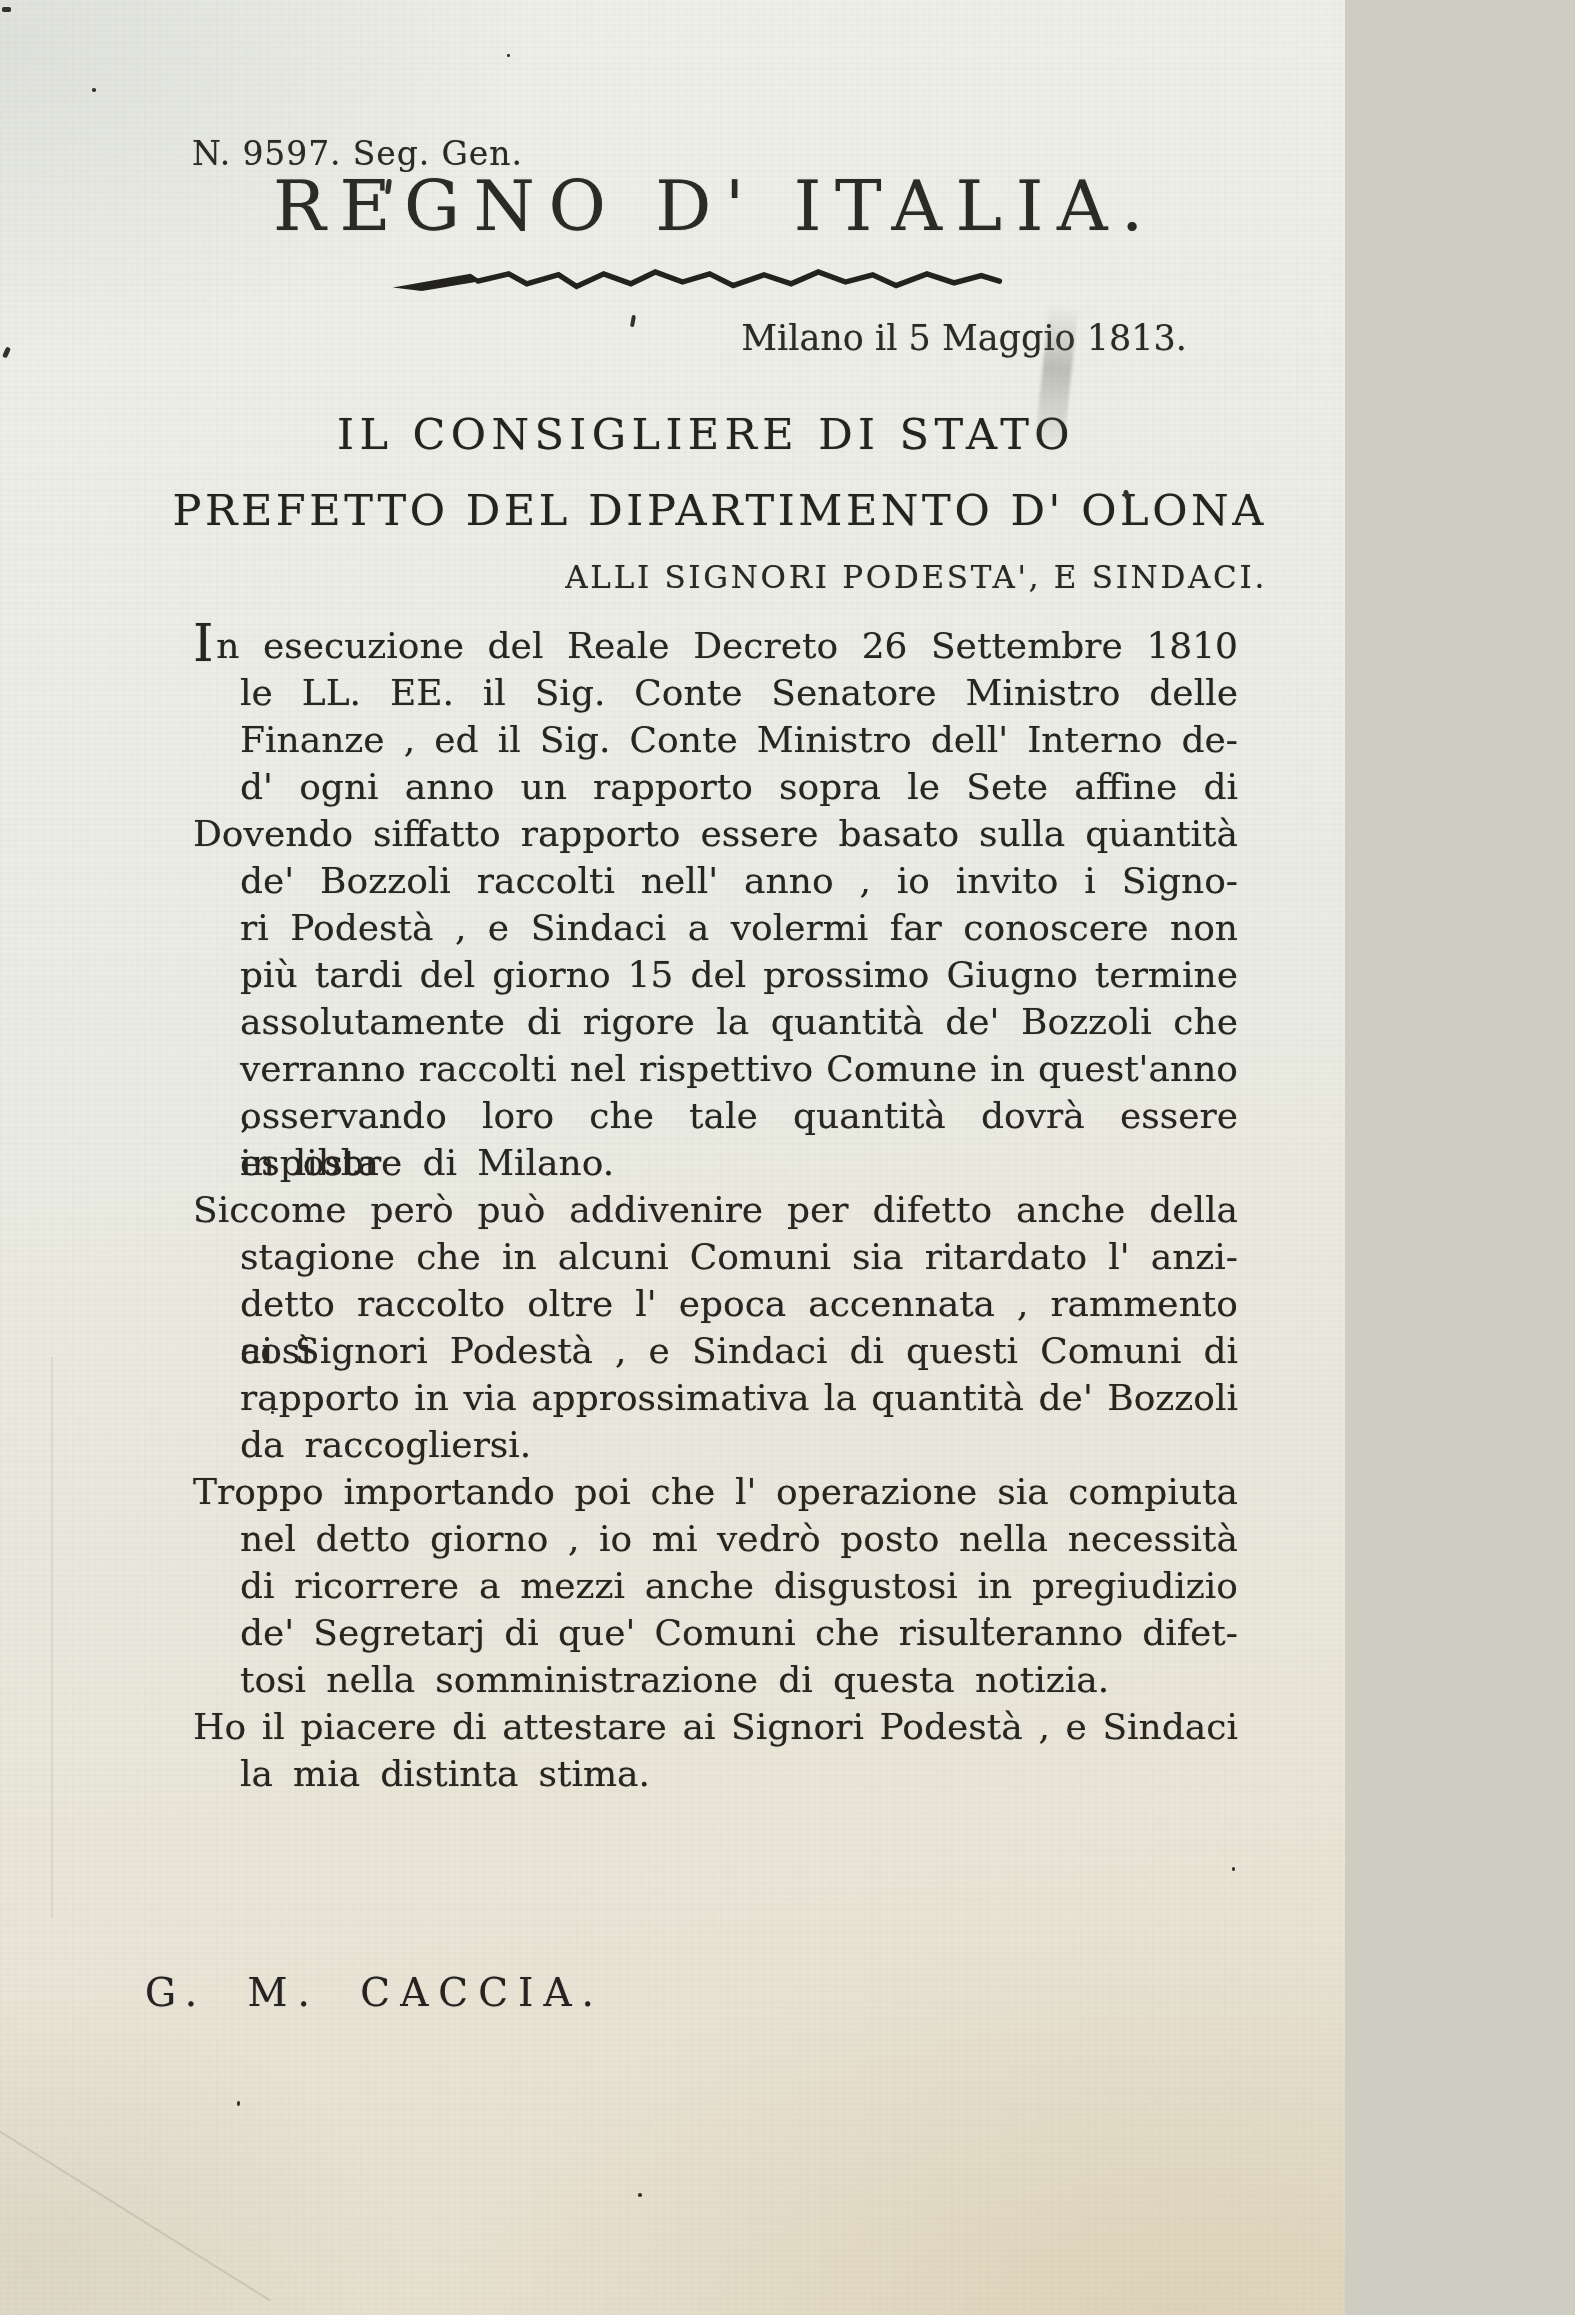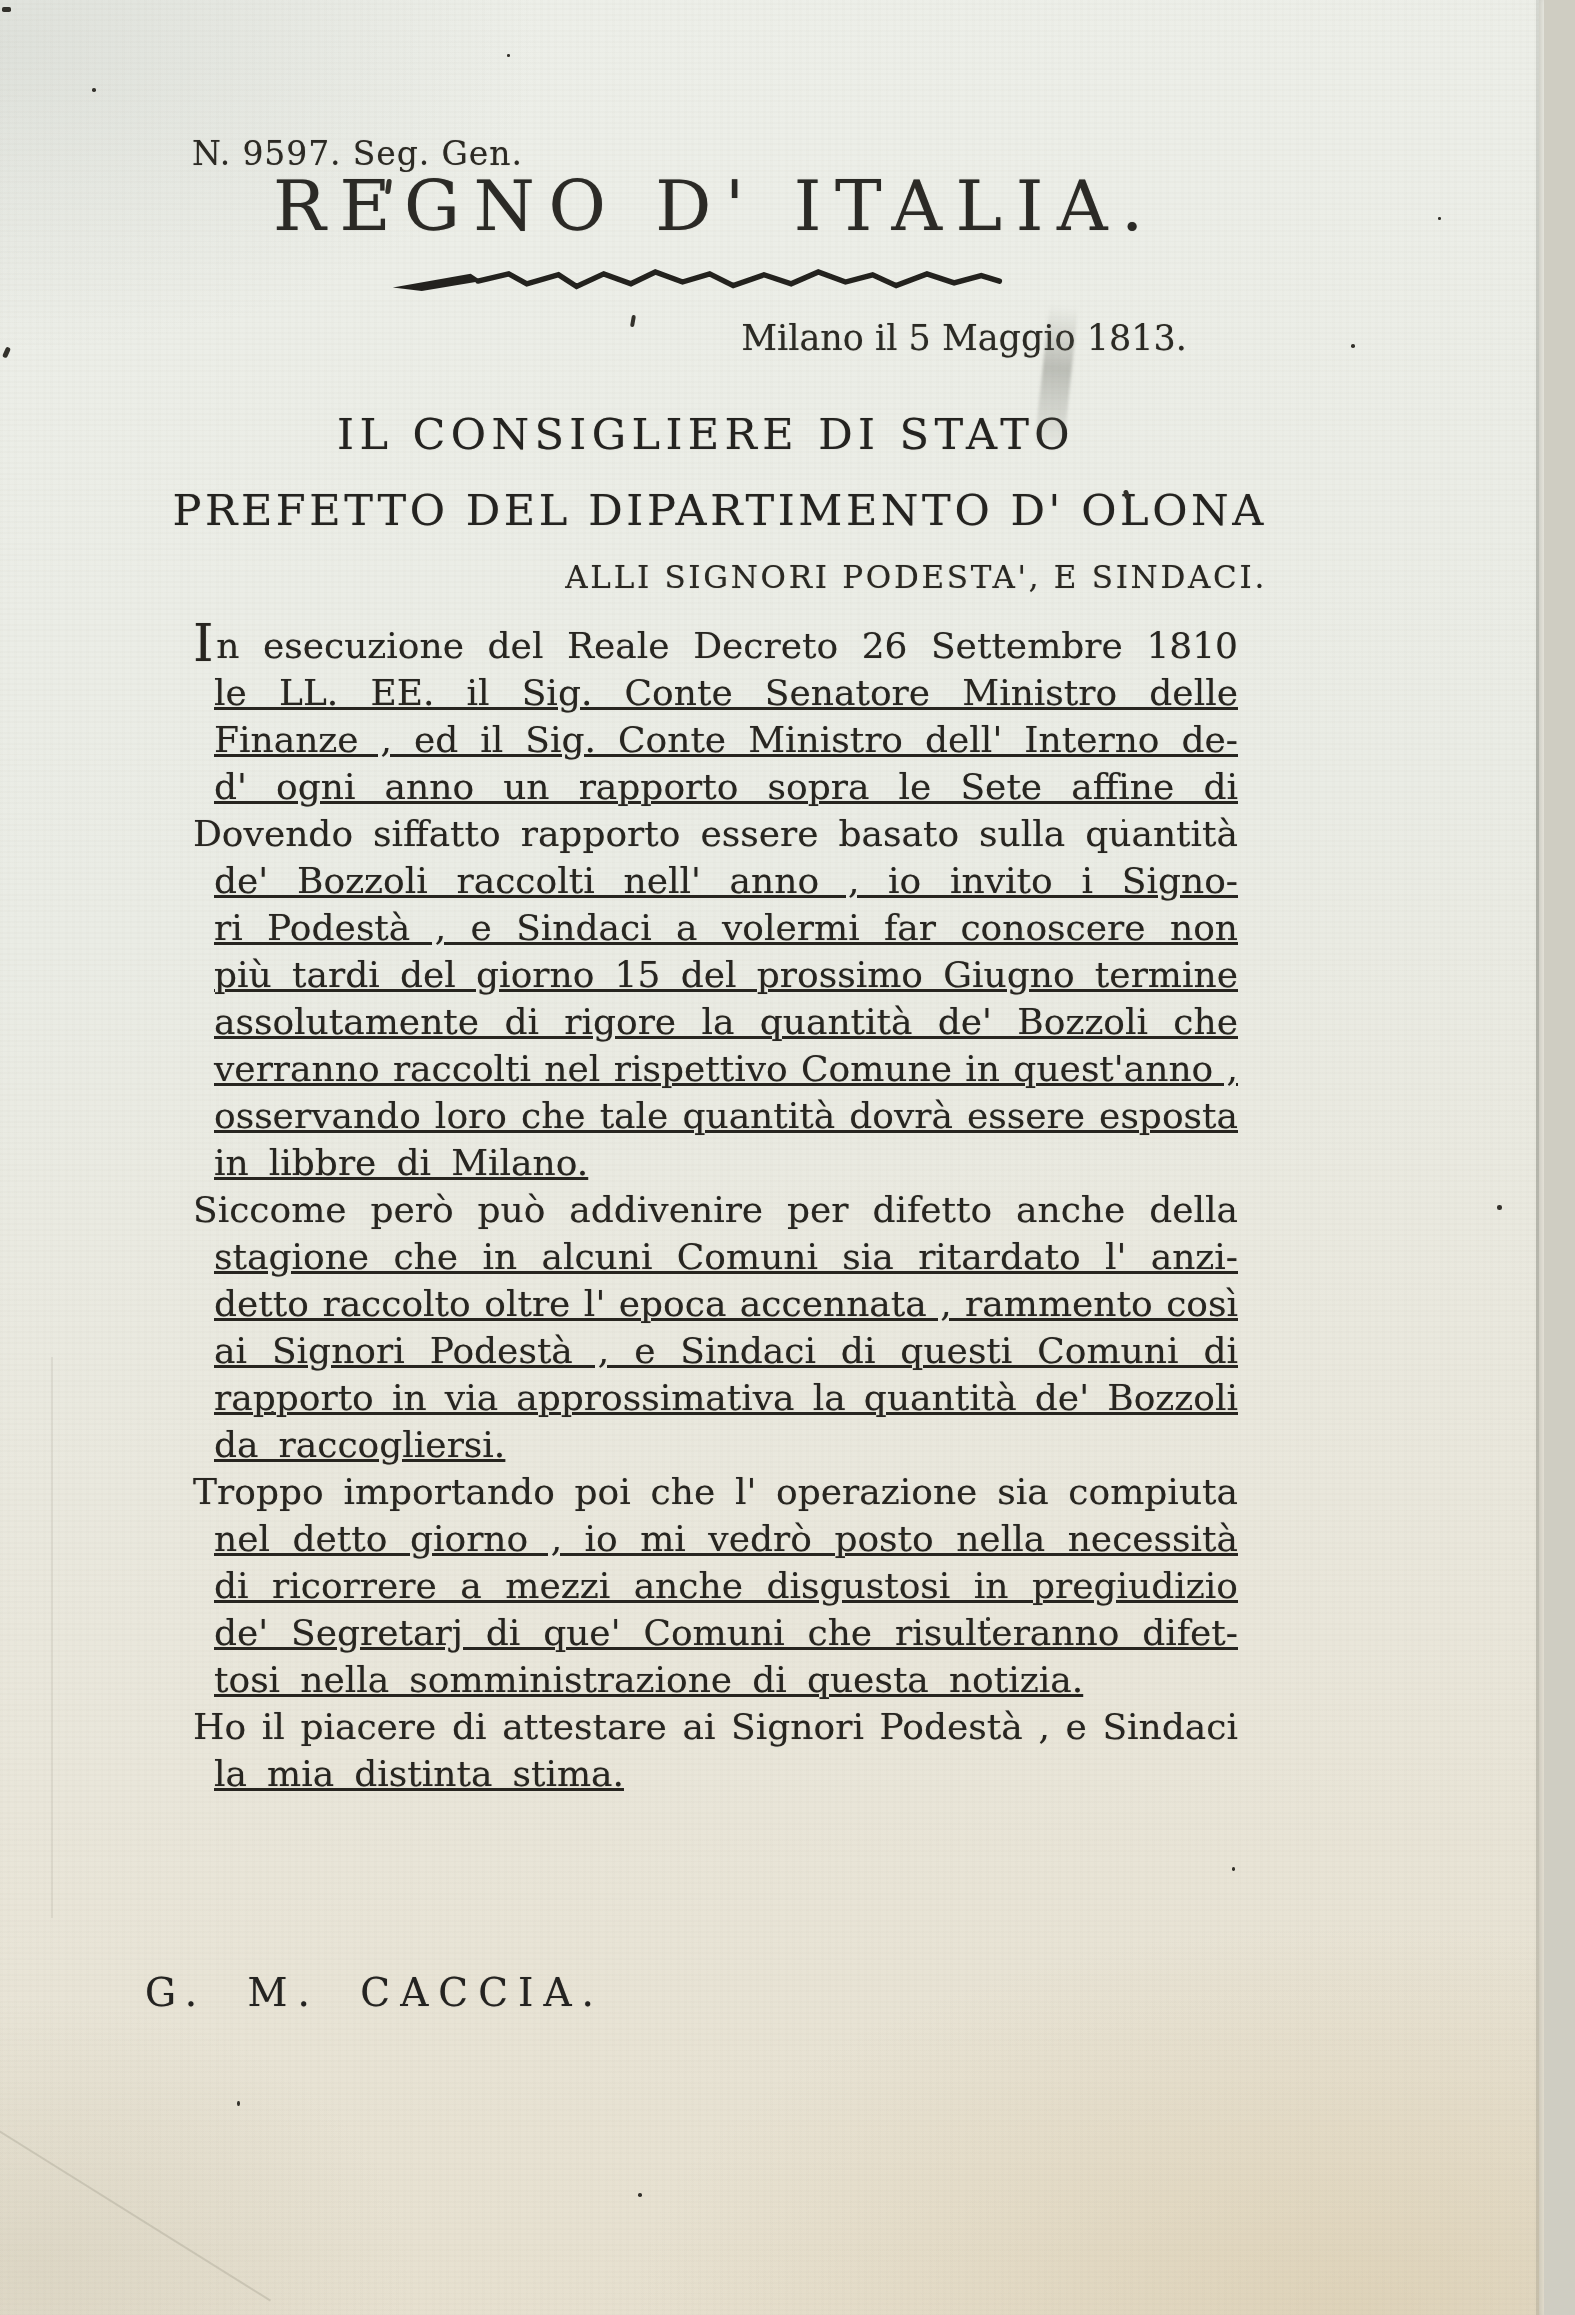--- a/index.html
+++ b/index.html
@@ -1,17 +1,17 @@
 <!DOCTYPE html>
 <html style="font-size:14.5px"><head>
 <meta charset="utf-8">
 <style>
   html,body { margin:0; padding:0; background:#cfcdc2; }
   .paper {
-    position:relative; width:1544px; height:2316px; overflow:hidden;
+    position:relative; width:1345px; height:2316px; overflow:hidden;
     font-family:"DejaVu Serif","Liberation Serif",serif;
     color:#28261f;
     background:
       radial-gradient(1176px 633px at 88% 100%, rgba(214,198,165,0.50), rgba(214,198,165,0) 62%),
       radial-gradient(905px 507px at 0% 2%, rgba(198,202,196,0.38), rgba(198,202,196,0) 60%),
       radial-gradient(633px 452px at 2% 98%, rgba(205,198,178,0.40), rgba(205,198,178,0) 60%),
       linear-gradient(173deg,#edefe9 0%, #eaece5 38%, #e9e6da 72%, #e6dfcd 100%);
   }
   .grain {
     position:absolute; inset:0; pointer-events:none;
@@ -41,21 +41,21 @@
   .heading2 { position:absolute; left:145px; top:485px; width:1122px; text-align:right; font-size:43px; letter-spacing:3.6px; white-space:nowrap; color:#242320; }
   .heading3 { position:absolute; left:145px; top:559px; width:1122px; text-align:right; font-size:31px; letter-spacing:2.7px; white-space:nowrap; color:#2a2822; }
 
   .doc-body { position:absolute; left:193px; top:622px; width:1045px; font-size:36px; color:#272520; }
   .paragraph { margin:0; }
   .line {
     height:47px; line-height:47px; white-space:normal;
     text-align:justify; text-align-last:justify;
     overflow:visible;
   }
-  .line.cont { margin-left:21px;text-decoration:underline; }
+  .line.cont { margin-left:47px; }
   .line.plast { text-align-last:left; word-spacing:0.24em; }
   .big-initial { font-size:52px; line-height:0; position:relative; top:2.7px; margin-right:2.7px; }
 
   .signature { position:absolute; left:145px; top:1970px; width:1122px; text-align:left;
     font-size:39px; letter-spacing:10px; word-spacing:18px; white-space:nowrap; color:#242321; }
 
   .smudge {
     position:absolute; left:1042px; top:306px; width:29px; height:138px;
     background:linear-gradient(180deg, rgba(108,110,102,0) 0%, rgba(96,98,90,0.34) 45%, rgba(108,110,102,0.05) 100%);
     transform:rotate(6deg); filter:blur(1.4px); pointer-events:none;

